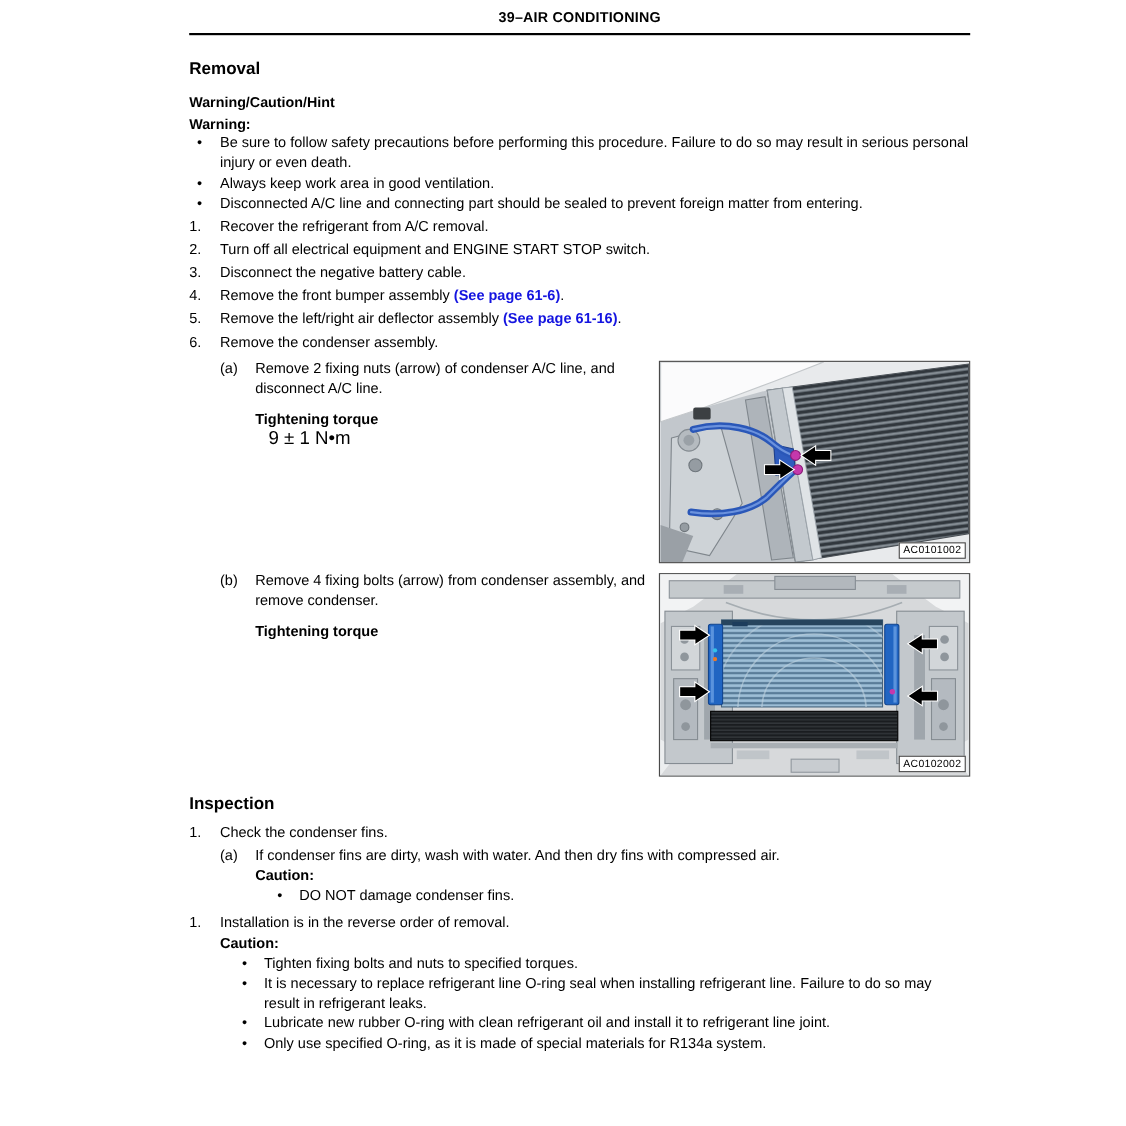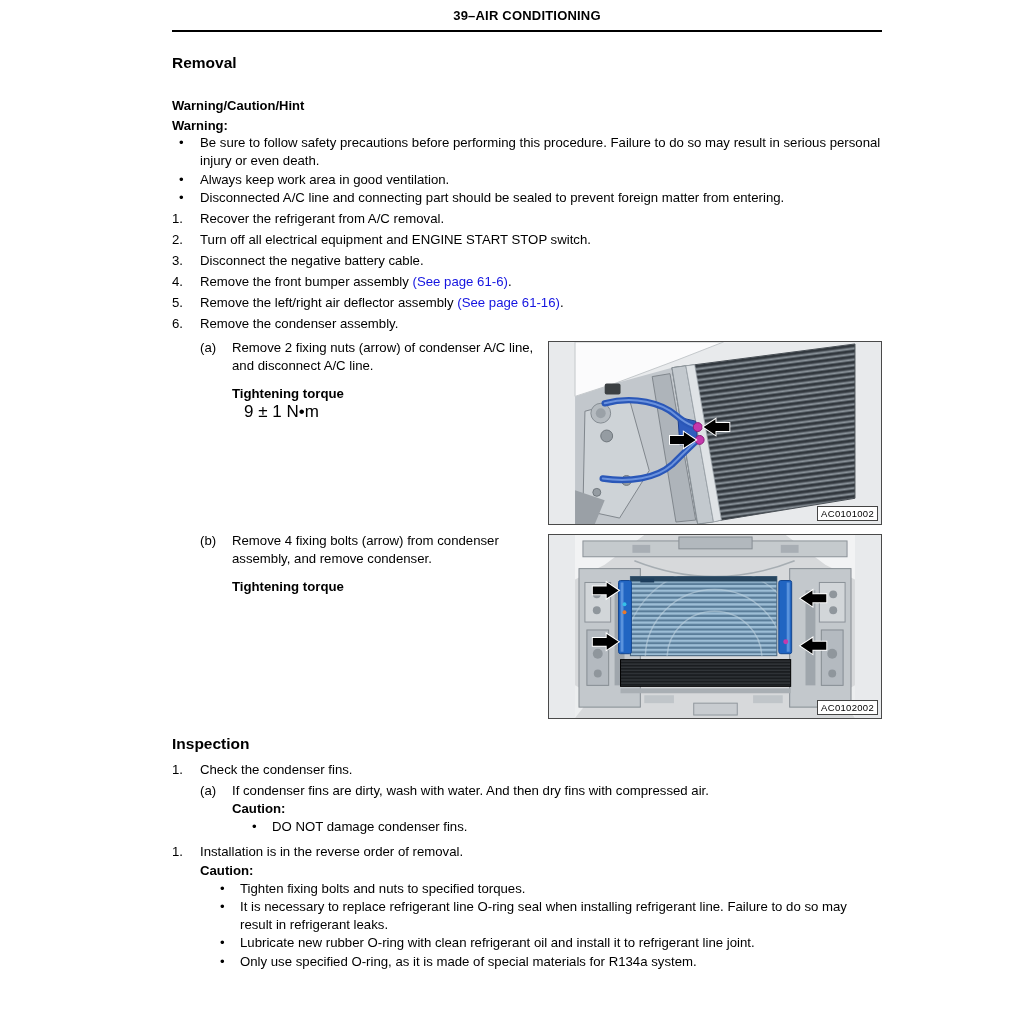--- a/index.html
+++ b/index.html
@@ -12,41 +12,41 @@
   .page { position:relative; width:1024px; height:1024px; overflow:hidden; background:#fff; }
   .content { position:absolute; left:172px; top:0; width:710px; }
 
   .header { text-align:center; font-weight:bold; font-size:13px; padding-top:8px; letter-spacing:.2px; }
   .rule { border:none; border-top:2.5px solid #000; margin-top:7px; }
 
   .title { font-size:20px; font-weight:bold; margin-top:14px; letter-spacing:.2px; }
   .section-heading { font-size:15.5px; font-weight:bold; line-height:20px; }
   .removal-heading { margin-top:21px; }
   .bold-line { font-size:13px; font-weight:bold; line-height:17px; }
-  .wch { margin-top:24px; }
+  .wch { margin-top:11px; }
   .warn-label { margin-top:3px; }
 
   .row { display:flex; font-size:13.2px; line-height:18.4px; }
   .marker { width:28px; flex:none; padding-left:7px; }
   .num { width:28px; flex:none; }
   .step { margin-top:2.6px; }
   .txt { flex:1; }
 
-  .link { color:#1414e0; text-decoration:none; cursor:pointer; }
+  .link { color:#1414e0; text-decoration:none; cursor:pointer;font-weight:bold; }
 
   .substep-area { margin-top:5px; }
   .substep-row { display:flex; align-items:flex-start; }
   .substep-row.first { margin-bottom:7px; }
   .substep-textcol { flex:1; padding-left:28px; }
   .substep-line { display:flex; font-size:13.2px; line-height:18.4px; }
   .sub-label { width:32px; flex:none; }
   .torque-label { font-size:13.2px; font-weight:bold; margin:10px 0 0 32px; line-height:18px; }
   .torque-value { font-size:17px; margin-left:44px; line-height:18px; }
 
-  .figure { position:relative; width:334px; height:184px; flex:none; border:1px solid #4a4a4a; background:#e8eaec; margin-top:2px; }
+  .figure { position:relative; width:283px; height:184px; flex:none; border:1px solid #4a4a4a; background:#e8eaec; margin-top:2px; }
   .figure svg { display:block; width:100%; height:100%; }
   .fig-label {
     position:absolute; right:3px; bottom:3px;
     background:#fff; border:1px solid #444;
     font-size:9.5px; line-height:13px; padding:0 3px; letter-spacing:.3px;
   }
 
   .inspection-heading { margin-top:15px; }
   .installation-heading { margin-top:16px; }
   .after-heading { margin-top:7px; }

